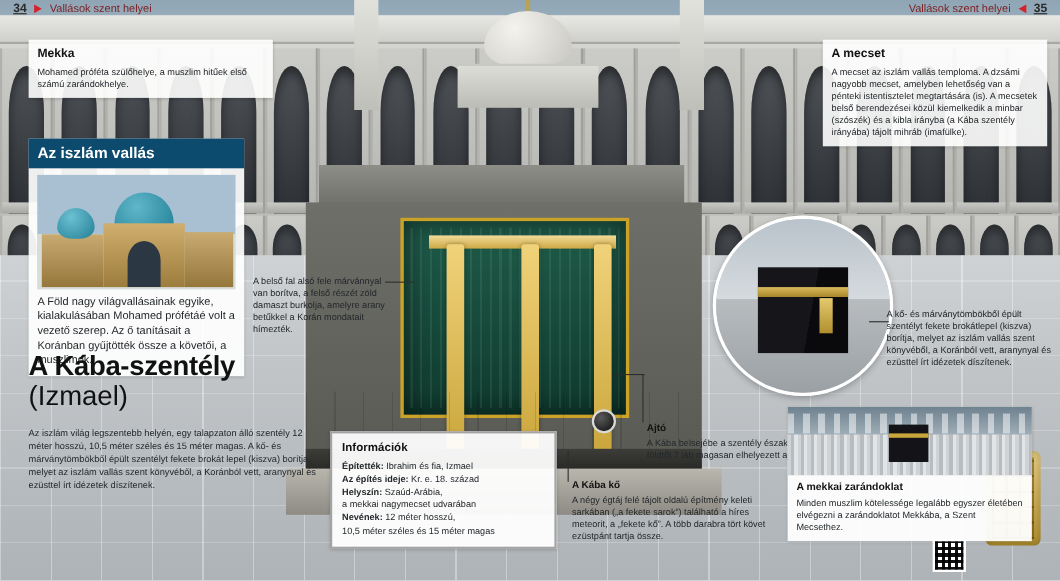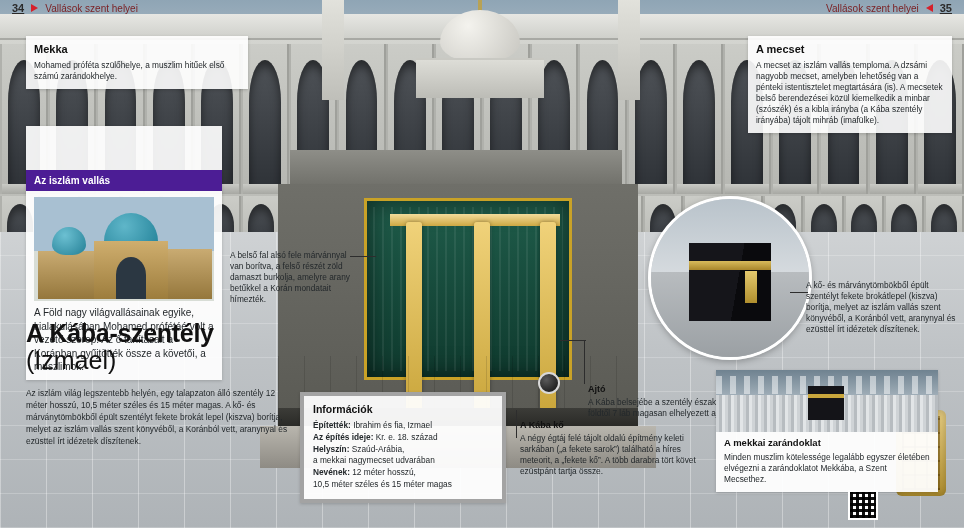--- a/index.html
+++ b/index.html
@@ -254,23 +254,22 @@
     font-size: 11px;
     font-weight: bold;
     color: #111;
   }
 
   #box-mekka  { left: 26px;  top: 36px;  width: 222px; }
   #box-mecset { left: 748px; top: 36px;  width: 204px; }
 
   #box-iszlam { left: 26px;  top: 126px; width: 196px; padding: 0; background: rgba(255,255,255,.92); }
   .iszlam-head {
-    background: #4c1d95; color: #fff; font-size: 10px; font-weight: bold;
+    background: #0c4a6e; color: #fff; font-size: 14px; font-weight: bold;
     padding: 4px 8px;
-    margin-top: 44px;
   }
   .iszlam-photo {
     margin: 6px 8px 5px 8px; height: 104px;
     background: linear-gradient(#9fb8c9, #cfd8de);
     position: relative; overflow: hidden;
   }
   .ip-sky { position:absolute; inset:0; background: linear-gradient(#a8c0d2 0 52%, #d8ddd6 52% 100%); }
   .ip-dome {
     position:absolute; left:70px; top:16px; width:54px; height:44px;
     background: radial-gradient(circle at 38% 30%, #5fb6c9, #1c7c93);
@@ -295,36 +294,36 @@
   }
   .ip-right {
     position:absolute; right:2px; top:52px; width:44px; height:50px;
     background: linear-gradient(#c9ab72, #95773c);
   }
   .iszlam-cap { padding: 0 8px 7px 8px; font-size: 10px; line-height: 1.34; }
 
   #box-belsofal { left: 230px; top: 250px; width: 120px; background: none; box-shadow: none; padding: 0; }
   #box-ko       { left: 806px; top: 280px; width: 150px; background: none; box-shadow: none; padding: 0; }
   #box-ajto     { left: 588px; top: 383px; width: 186px; background: none; box-shadow: none; padding: 0; }
-  #box-kabako   { left: 520px; top: 419px; width: 190px; background: none; box-shadow: none; padding: 0; }
+  #box-kabako   { left: 520px; top: 435px; width: 190px; background: none; box-shadow: none; padding: 0; }
   .plain-title { font-weight: bold; font-size: 9px; color: #111; margin-bottom: 2px; }
   .plain-body  { font-size: 8.3px; line-height: 1.34; color: #23282b; }
 
   
   .title-wrap { position: absolute; left: 26px; top: 320px; width: 262px; }
   .title1 { font-size: 25px; font-weight: bold; color: #111; letter-spacing: -.3px; line-height: 1.04; }
   .title2 { font-size: 25px; color: #111; line-height: 1.08; margin-top: 1px; }
   .intro { position: absolute; left: 26px; top: 388px; width: 264px; font-size: 8.4px; line-height: 1.42; color: #23282b; }
   .intro p { margin: 0 0 7px 0; }
 
   
   #box-info {
     left: 300px; top: 392px; width: 206px;
     background: rgba(255,255,255,.94);
-    border: 4px solid #a3a3a3;
+    border: 2px solid #a3a3a3;
     padding: 6px 9px 8px 9px;
   }
   #box-info h3 { font-size: 10.5px; margin-bottom: 4px; }
   .info-line { font-size: 8.3px; line-height: 1.42; }
   .info-line b { font-weight: bold; }
 
   
   #box-zarandok { left: 716px; top: 370px; width: 222px; padding: 0; background: rgba(255,255,255,.94); }
   .zp {
     margin: 0; height: 62px; position: relative; overflow: hidden;

